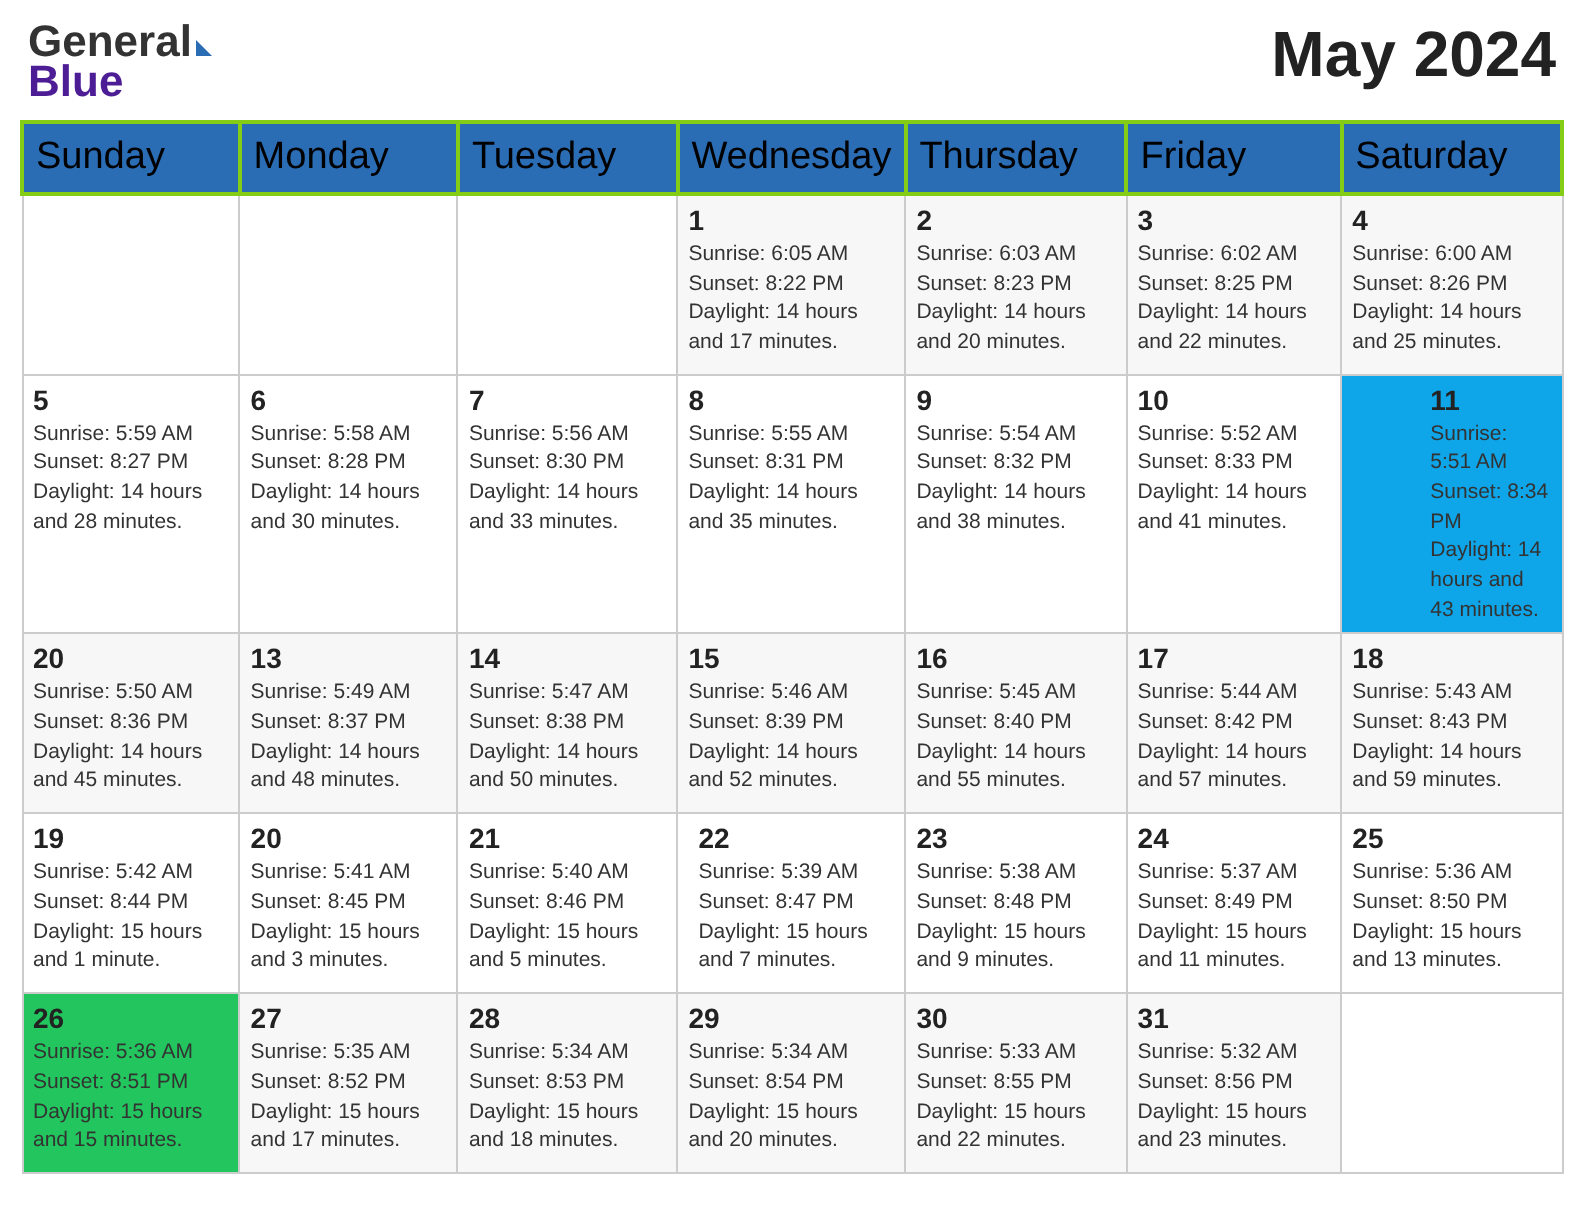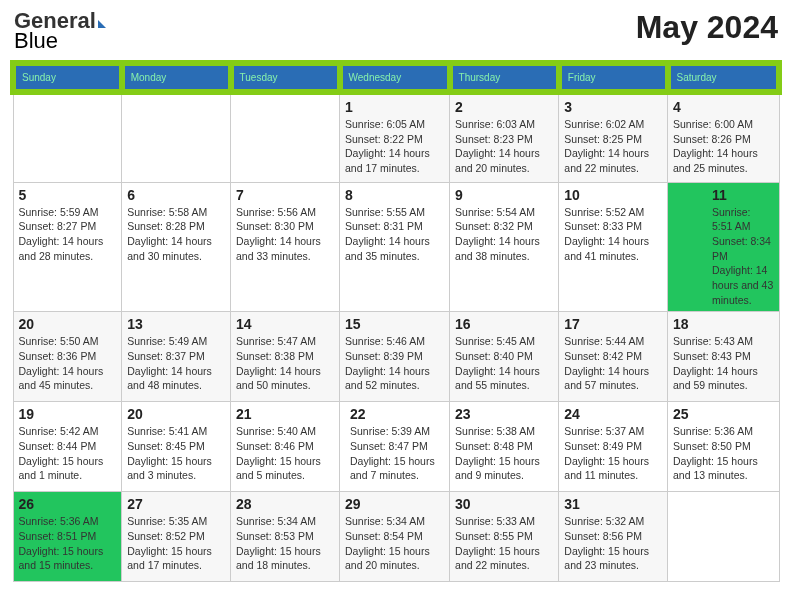--- a/index.html
+++ b/index.html
@@ -37,26 +37,26 @@
       font-size: 16px;
       color: #444;
     }
     .calendar {
       width: 100%;
       border-collapse: collapse;
       font-size: 11px;
     }
     .calendar th {
       background-color: #2a6db5;
-      color: #86efac;
+      color: #000000;
       text-align: left;
       padding: 6px 6px;
-      font-size: 10px;
+      font-size: 19px;
       font-weight: normal;
-      border: 6px solid #84cc16;
+      border: 2px solid #84cc16;
     }
     .calendar td {
       border: 1px solid #ccc;
       vertical-align: top;
       padding: 4px 5px;
       width: 113px;
       height: 90px;
       background: #fff;
     }
     .calendar tr:nth-child(odd) td {
@@ -82,21 +82,21 @@
   </style>
 </head>
 <body>
 
 <div class="header">
   <div class="logo">
     <div style="display:flex;align-items:center;">
       <span style="font-size:22px;font-weight:bold;color:#333;">General</span>
       <span style="display:inline-block;width:0;height:0;border-left:8px solid #2a6db5;border-top:8px solid transparent;border-bottom:0px;margin-left:2px;margin-bottom:-6px;"></span>
     </div>
-    <span style="font-size:22px;font-weight:normal;color:#000000;margin-top:-2px;">Blue</span>
+    <span style="font-size:22px;font-weight:bold;color:#4c1d95;margin-top:-2px;">Blue</span>
   </div>
   <div class="title-block">
     <div class="title-month">May 2024</div>
   </div>
 </div>
 
 <table class="calendar">
   <thead>
     <tr>
     <th>Sunday</th>
@@ -148,21 +148,21 @@
           <div class="day-info">Sunrise: 5:55 AM<br>Sunset: 8:31 PM<br>Daylight: 14 hours and 35 minutes.</div>
         </td>
         <td style="background: rgb(255, 255, 255);">
           <div class="day-number">9</div>
           <div class="day-info">Sunrise: 5:54 AM<br>Sunset: 8:32 PM<br>Daylight: 14 hours and 38 minutes.</div>
         </td>
         <td style="background: rgb(255, 255, 255); margin-top: 14px;">
           <div class="day-number">10</div>
           <div class="day-info">Sunrise: 5:52 AM<br>Sunset: 8:33 PM<br>Daylight: 14 hours and 41 minutes.</div>
         </td>
-        <td style="background: #22c55e; padding-left: 44px;">
+        <td style="background: #0ea5e9; padding-left: 44px;">
           <div class="day-number">11</div>
           <div class="day-info">Sunrise: 5:51 AM<br>Sunset: 8:34 PM<br>Daylight: 14 hours and 43 minutes.</div>
         </td>
       </tr>
       <tr>
         <td style="background: rgb(247, 247, 247);">
           <div class="day-number">20</div>
           <div class="day-info">Sunrise: 5:50 AM<br>Sunset: 8:36 PM<br>Daylight: 14 hours and 45 minutes.</div>
         </td>
         <td style="background: rgb(247, 247, 247);">

